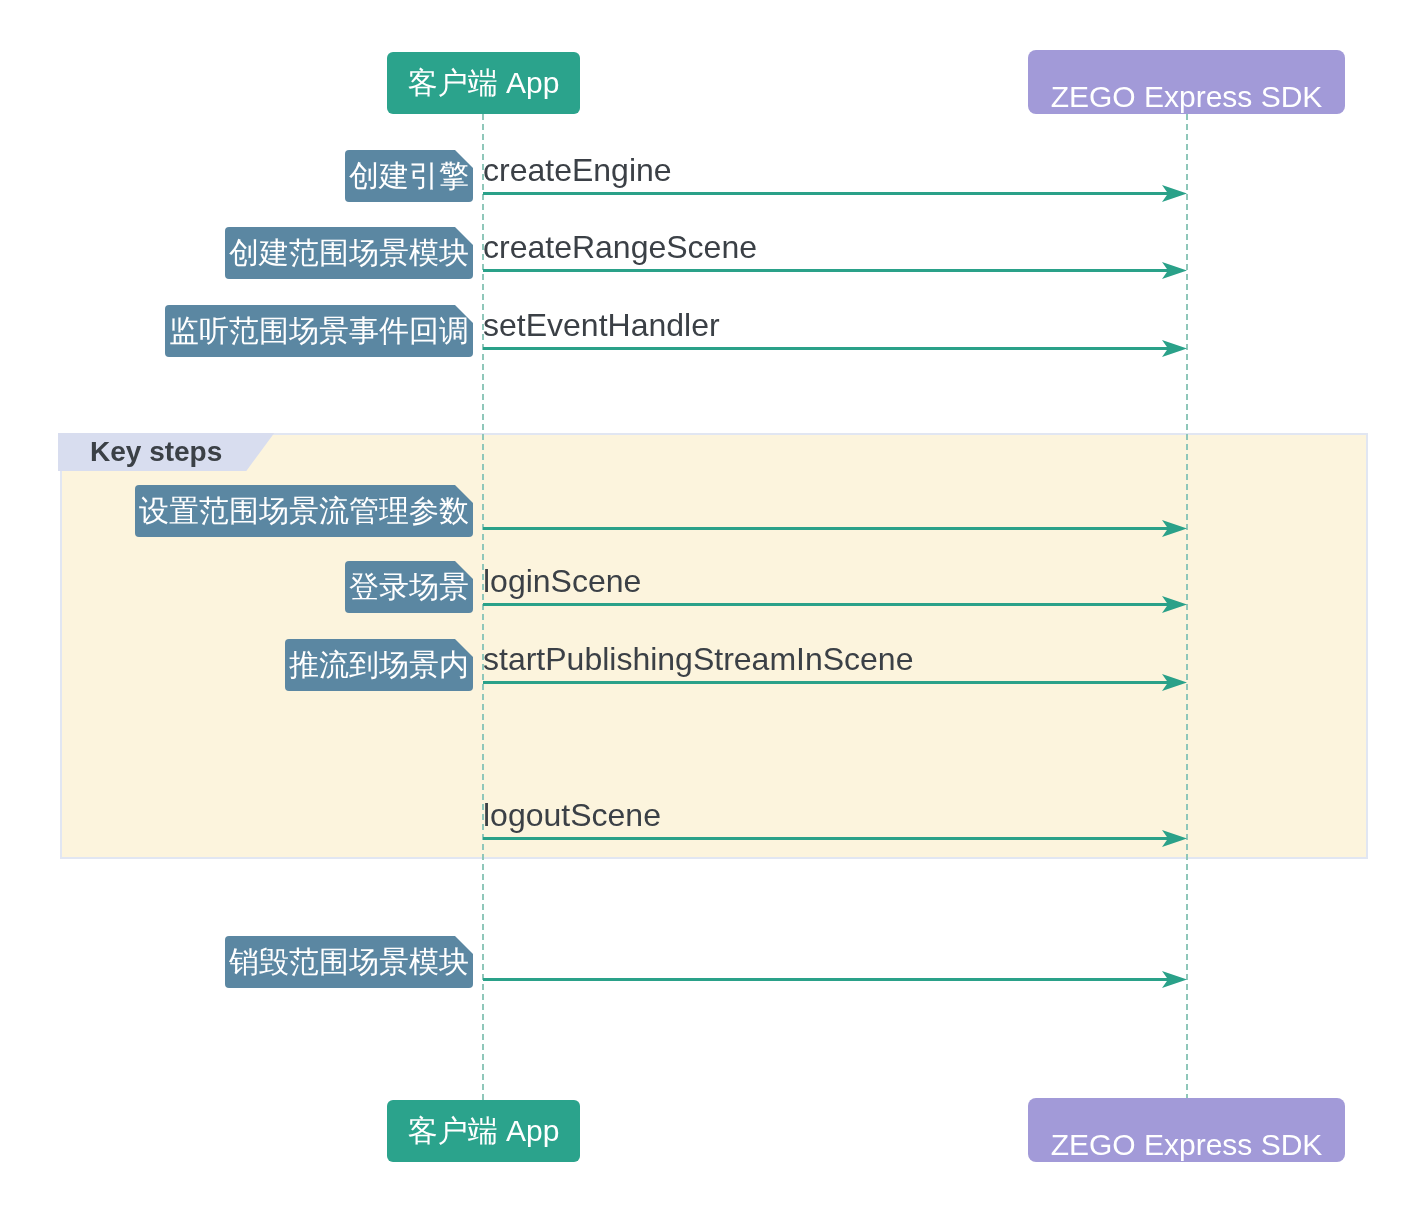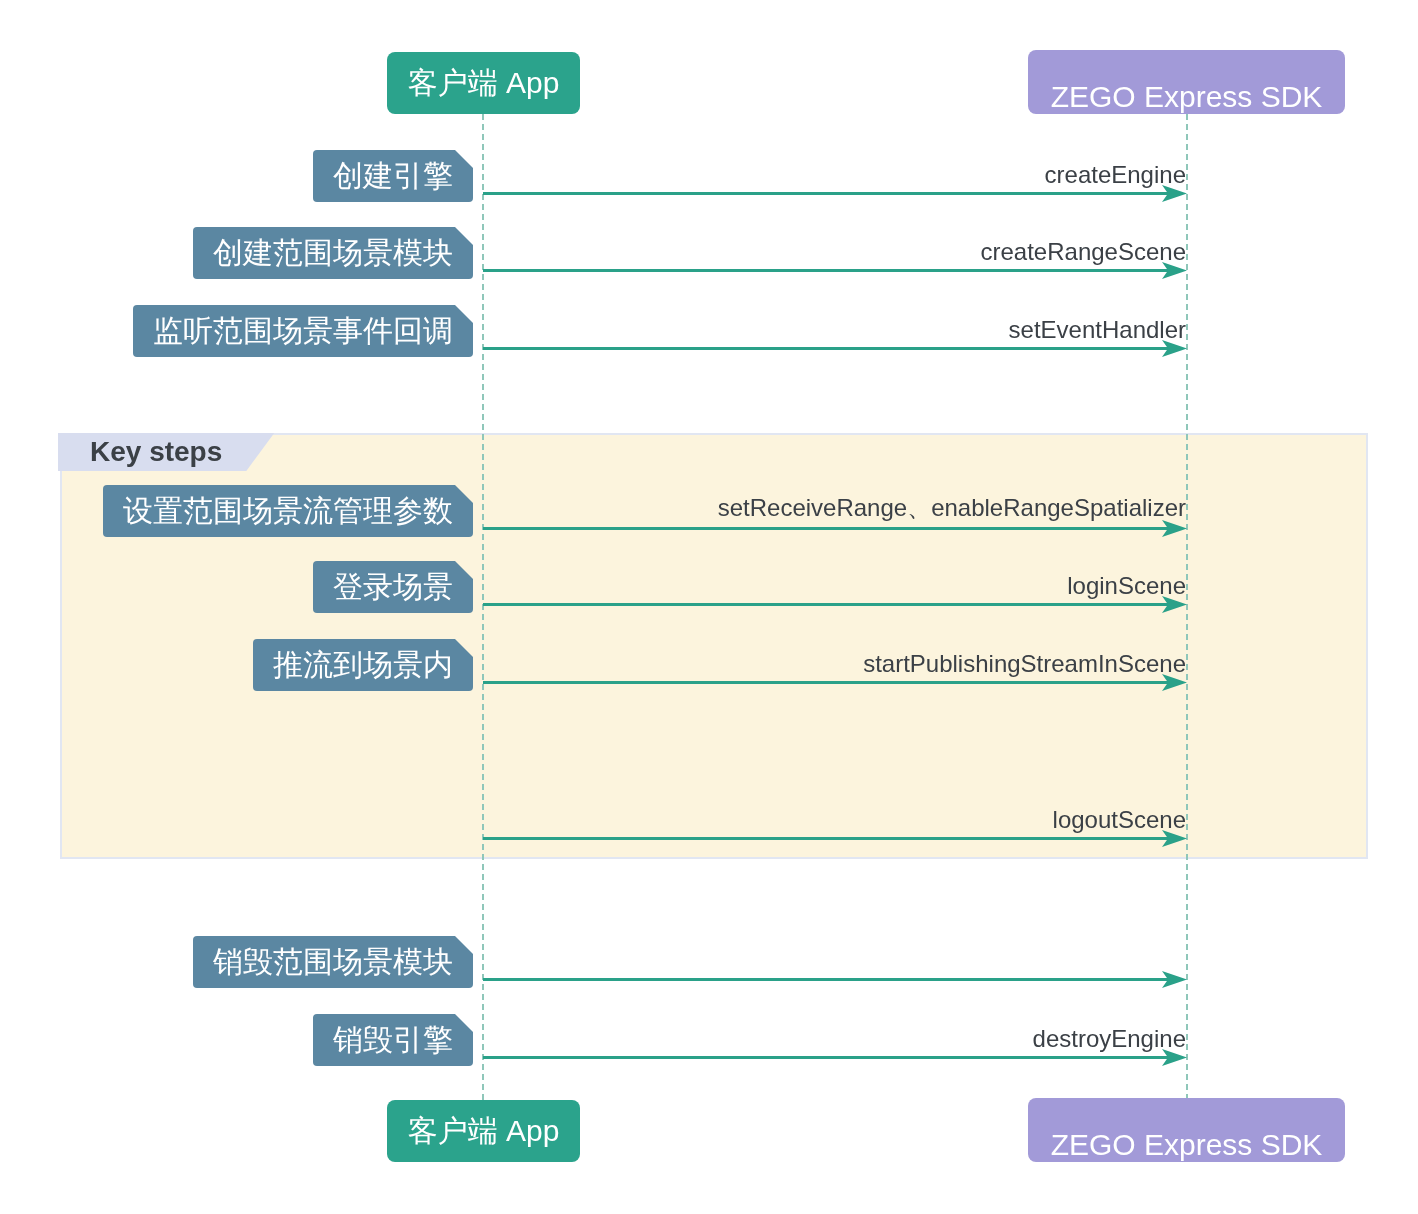--- a/index.html
+++ b/index.html
@@ -46,43 +46,43 @@
   }
   
   .participant{
     position:absolute;
     border-radius:8px;
     color:var(--text-light);
     font-size:30px;
     display:flex;align-items:center;justify-content:center;
     box-sizing:border-box;
   }
-  .participant.client{left:387px;width:193px;height:62px;background:var(--participant-client);}
+  .participant.client{left:387px;width:193px;height:62px;background:var(--participant-client);border-radius:6px;}
   .participant.sdk{left:1028px;width:317px;height:64px;background:var(--participant-sdk);align-items:flex-end;}
   .participant.top.client{top:52px;}
   .participant.top.sdk{top:50px;}
   .participant.bottom.client{top:1100px;}
   .participant.bottom.sdk{top:1098px;}
   
   .step{position:absolute;left:0;width:1418px;height:56px;}
   .step-label{
     position:absolute;right:945px;top:2px;height:52px;
-    padding:0 20px;
+    padding:0 4px;
     background:var(--step-label-bg);
     color:var(--text-light);
     font-size:30px;line-height:52px;
     white-space:nowrap;
     border-radius:4px;
     clip-path:polygon(0 0,calc(100% - 18px) 0,100% 18px,100% 100%,0 100%);
   }
   .method{
     position:absolute;left:483px;width:703px;bottom:15px;
-    text-align:right;
+    text-align:left;
     color:var(--text-dark);
-    font-size:24px;
+    font-size:32px;
     white-space:nowrap;
   }
   .arrow{position:absolute;left:483px;top:45px;width:703px;height:0;}
   .arrow .line{
     position:absolute;left:0;right:4px;top:-1px;height:3px;
     background:var(--arrow);
   }
   .arrow svg{position:absolute;right:-1px;top:-8px;display:block;}
   .arrow svg polygon{fill:var(--arrow);}
 </style>
@@ -132,21 +132,20 @@
     <div class="arrow">
       <span class="line"></span>
       <svg width="25" height="17" viewBox="0 0 25 17">
           <polygon points="0,0 25,8.5 0,17 6,8.5"></polygon>
         </svg>
     </div>
   </div>
 
   <div class="step" style="top:483px">
     <div class="step-label">设置范围场景流管理参数</div>
-    <div class="method">setReceiveRange、enableRangeSpatializer</div>
     <div class="arrow">
       <span class="line"></span>
       <svg width="25" height="17" viewBox="0 0 25 17">
           <polygon points="0,0 25,8.5 0,17 6,8.5"></polygon>
         </svg>
     </div>
   </div>
 
   <div class="step" style="top:559px">
     <div class="step-label">登录场景</div>
@@ -184,30 +183,20 @@
   <div class="step" style="top:934px">
     <div class="step-label">销毁范围场景模块</div>
     <div class="arrow">
       <span class="line"></span>
       <svg width="25" height="17" viewBox="0 0 25 17">
           <polygon points="0,0 25,8.5 0,17 6,8.5"></polygon>
         </svg>
     </div>
   </div>
 
-  <div class="step" style="top:1012px">
-    <div class="step-label">销毁引擎</div>
-    <div class="method">destroyEngine</div>
-    <div class="arrow">
-      <span class="line"></span>
-      <svg width="25" height="17" viewBox="0 0 25 17">
-          <polygon points="0,0 25,8.5 0,17 6,8.5"></polygon>
-        </svg>
-    </div>
-  </div>
 
   <div class="participant client bottom">
     <span>客户端 App</span>
   </div>
   <div class="participant sdk bottom">
     <span>ZEGO Express SDK</span>
   </div>
 
 </div>
 

